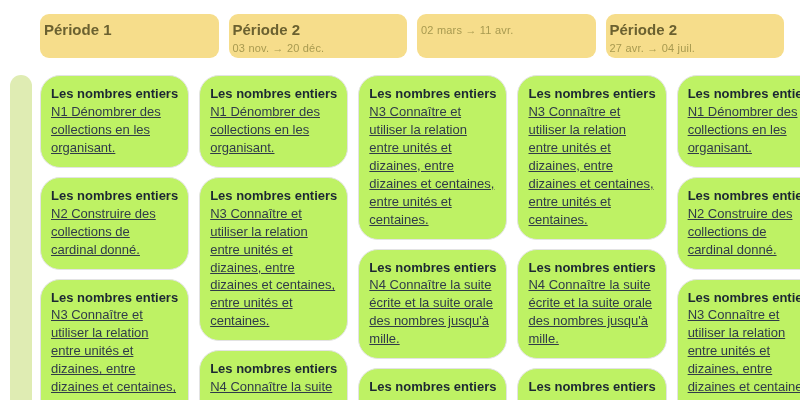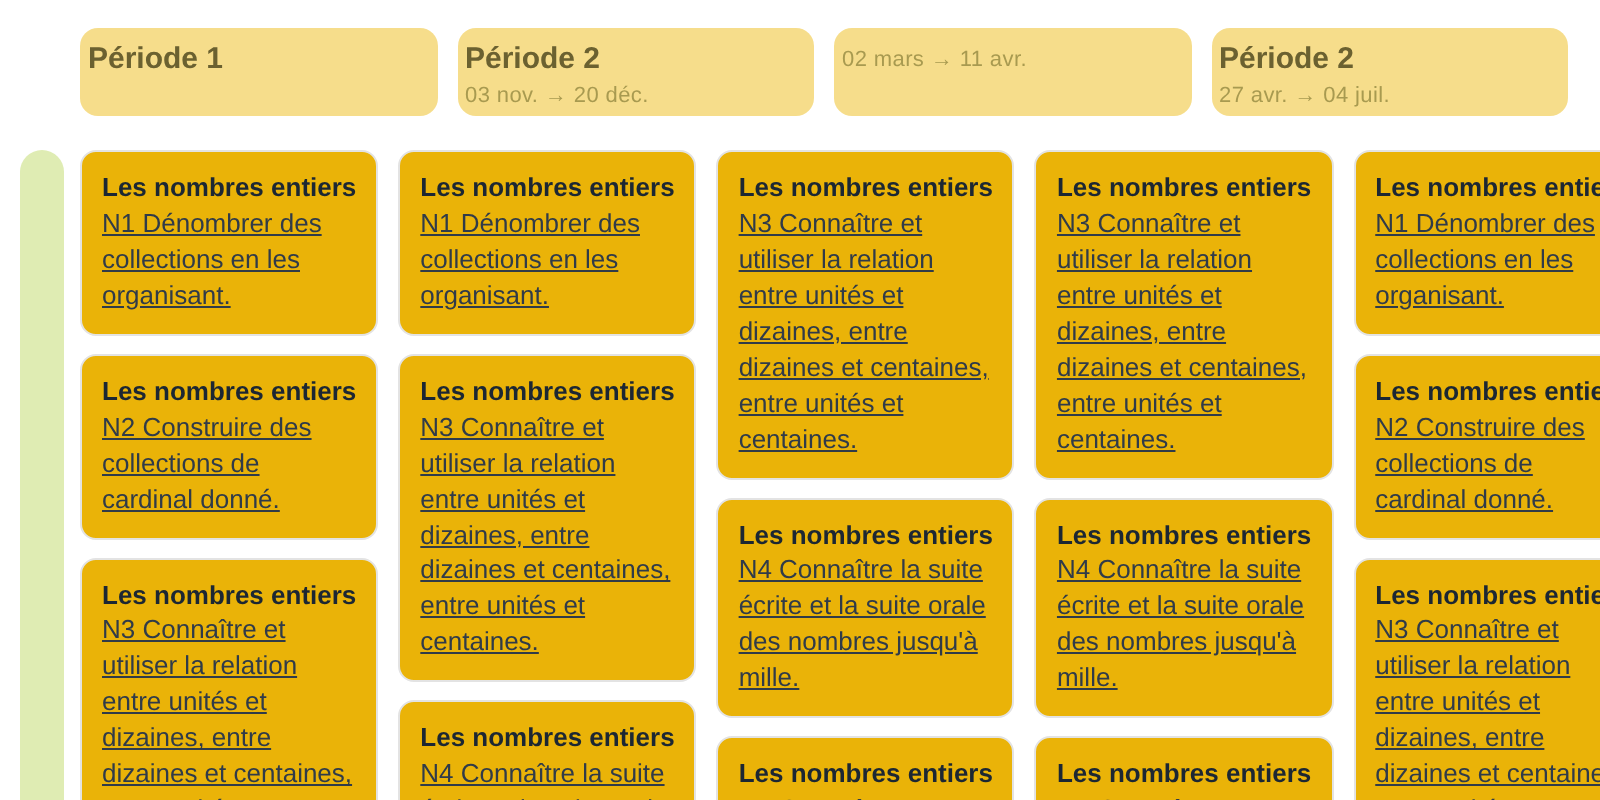--- a/index.html
+++ b/index.html
@@ -58,23 +58,23 @@
     margin-left:8px;
   }
   .column{
     flex:1;
     display:flex;
     flex-direction:column;
     gap:9px;
     min-width:0;
   }
   .skill-card{
-    background:#eab308;
+    background:#bef264;
     border:1px solid #e3e3e3;
-    border-radius:8px;
+    border-radius:20px;
     padding:9px 10px 10px 10px;
     box-sizing:border-box;
     cursor:pointer;
   }
   .skill-title{
     font-size:13px;
     font-weight:bold;
     color:#1c2733;
     line-height:1.38;
     white-space:nowrap;

